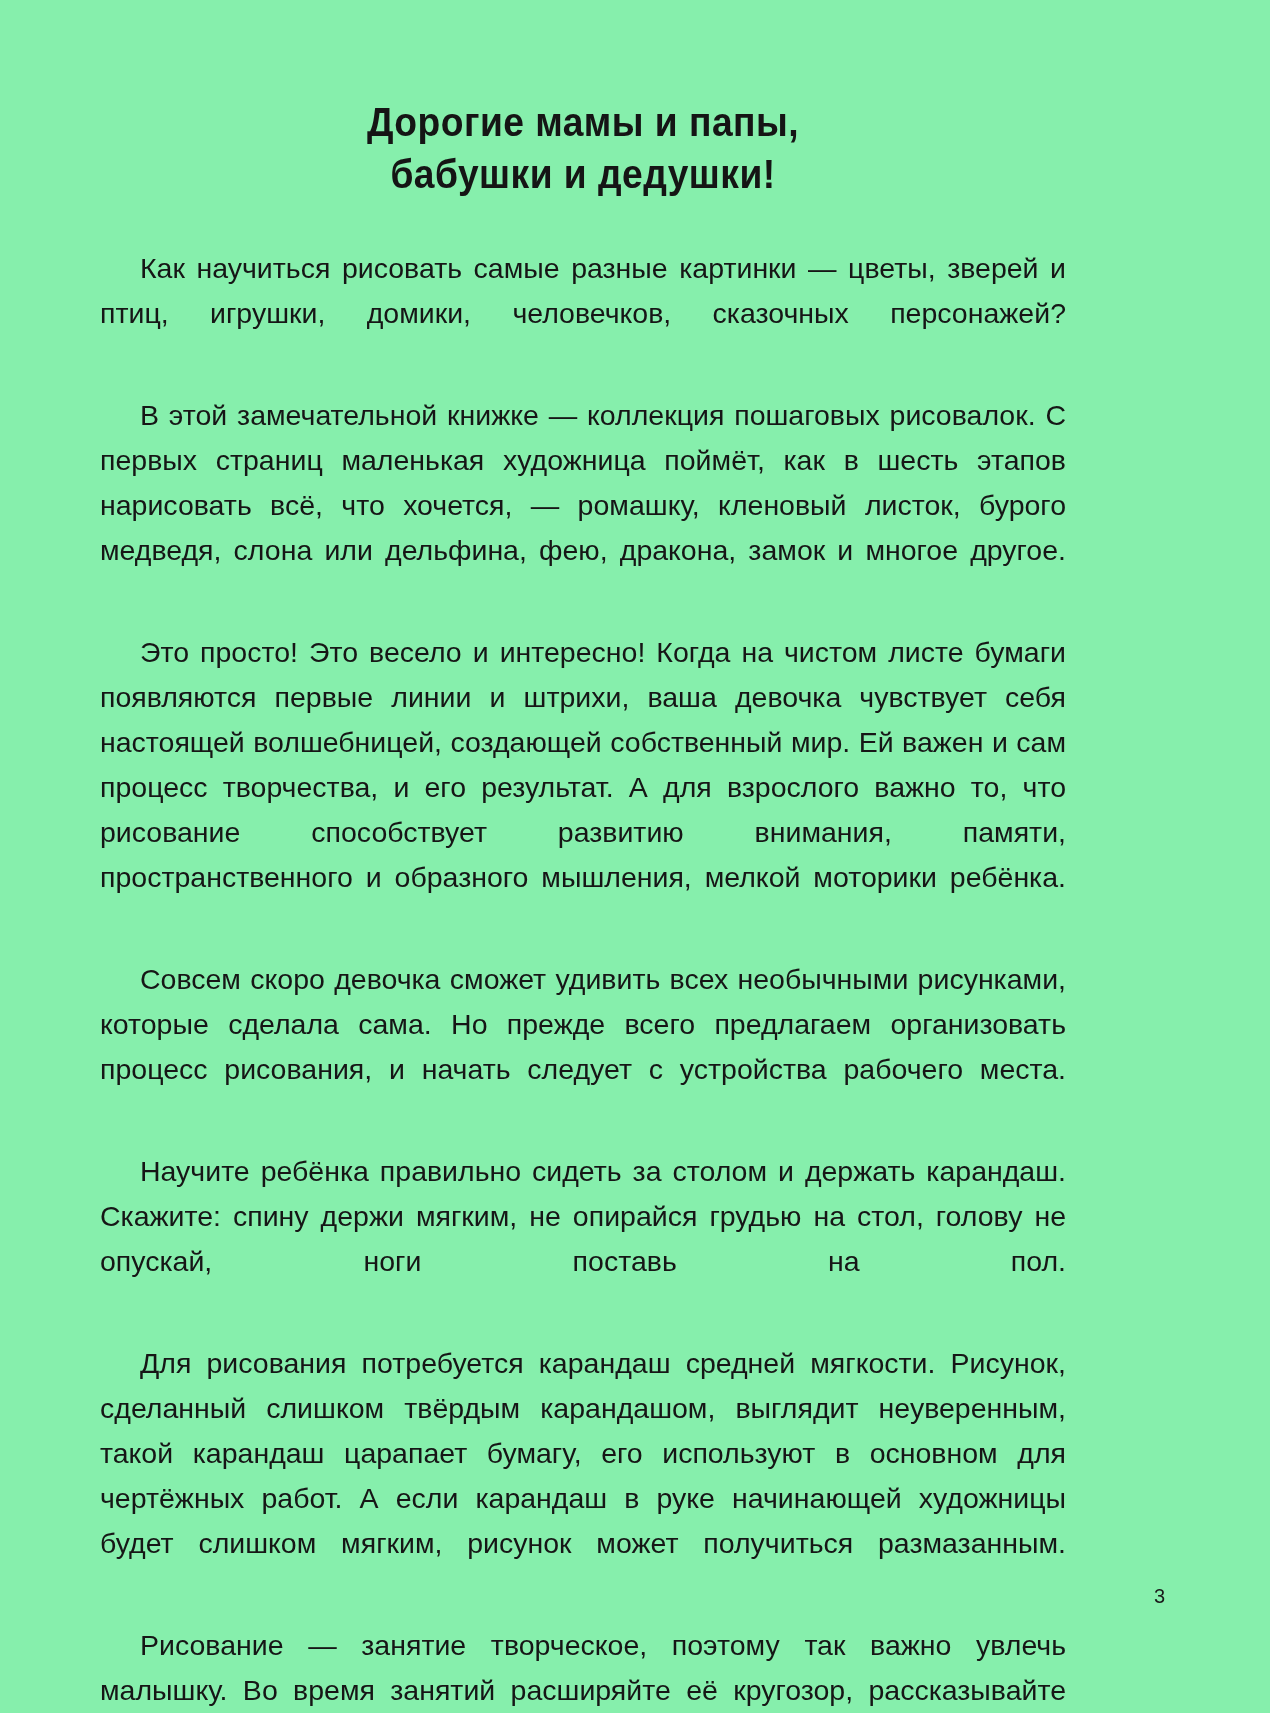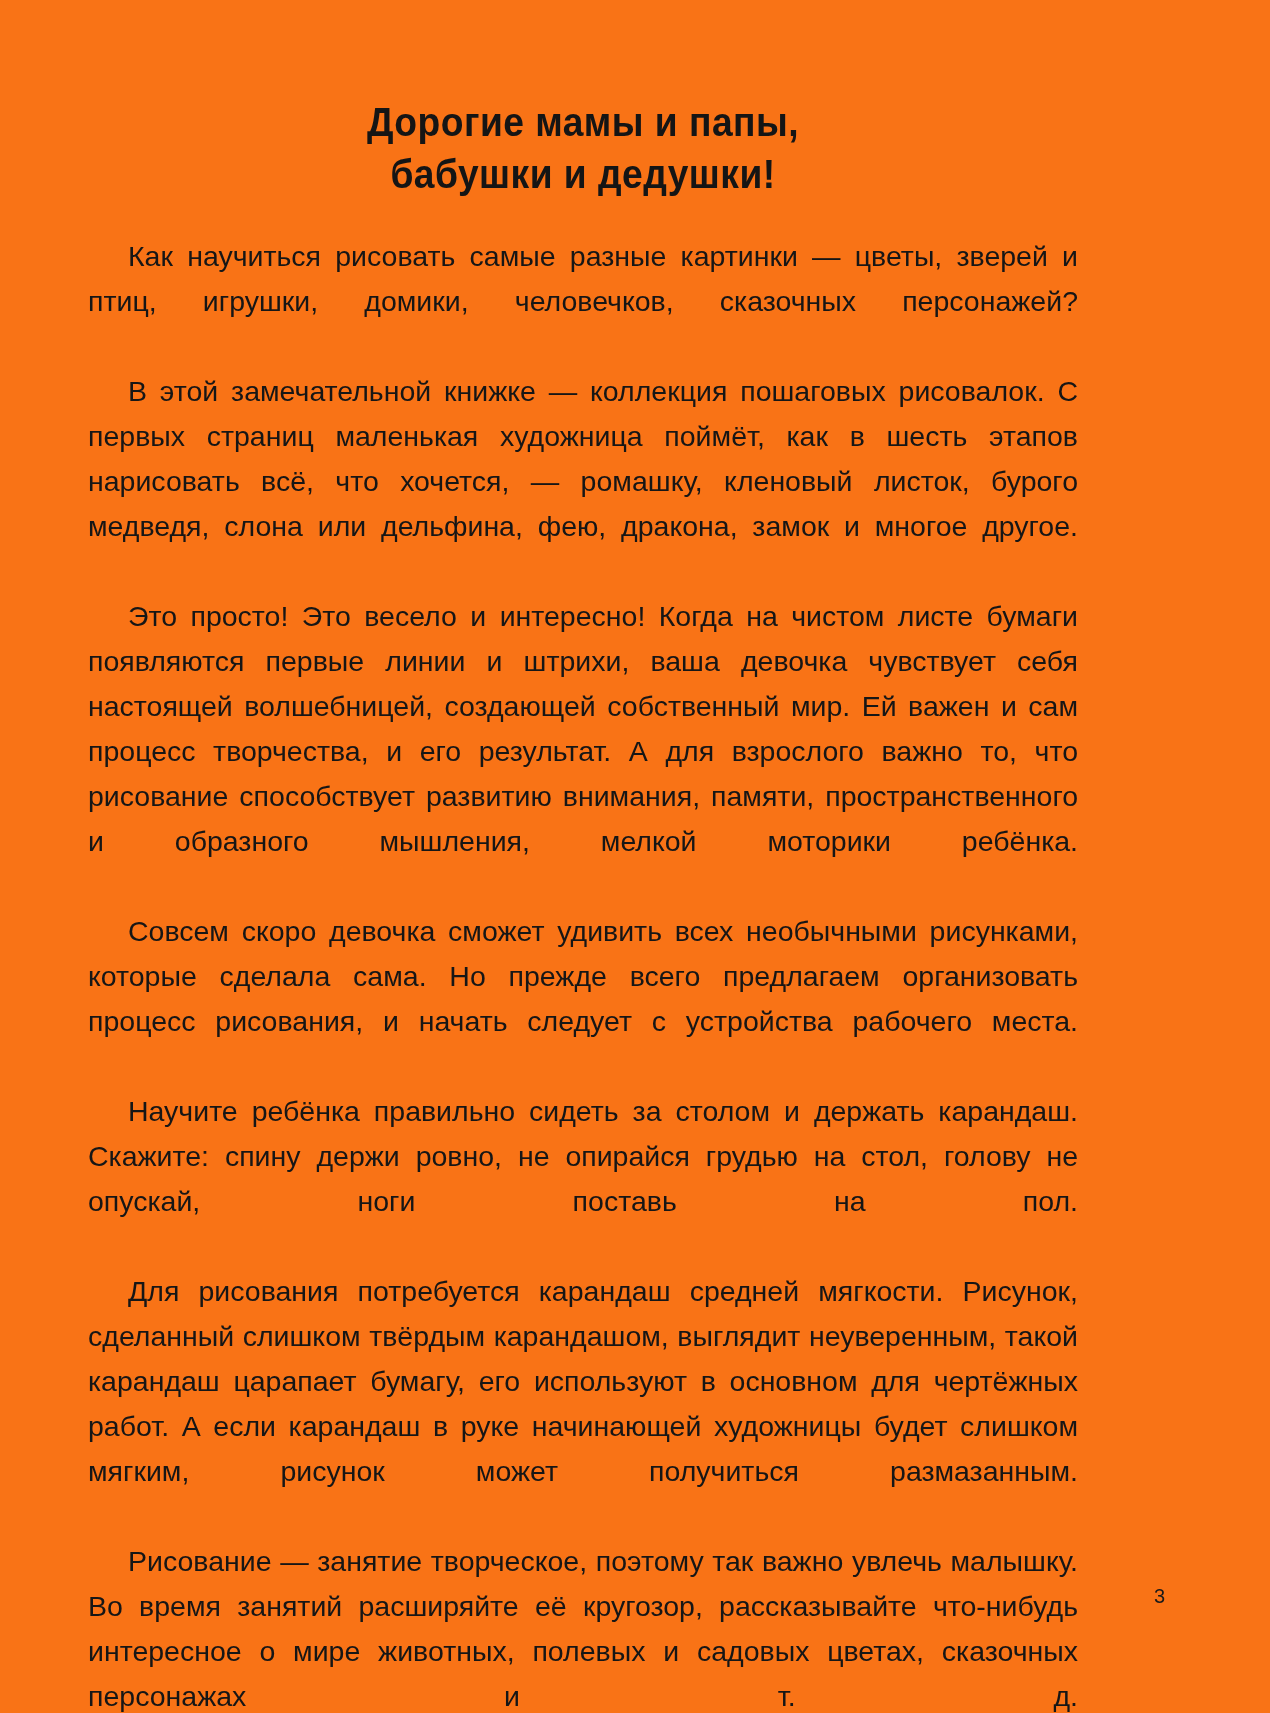--- a/index.html
+++ b/index.html
@@ -15,21 +15,21 @@
     overflow: hidden;
     font-family: "Liberation Sans", "DejaVu Sans", sans-serif;
     color: #1a1a1a;
     -webkit-font-smoothing: antialiased;
   }
 
   
   .page {
     position: absolute;
     inset: 0;
-    background: #f97316;
+    background: #86efac;
   }
 
   .content {
     position: absolute;
     left: 88px;
     top: 0;
     width: 990px;
   }
 
   
@@ -50,21 +50,21 @@
     display: block;
     white-space: pre;
   }
 
   
   .body-text {
     margin: 0;
     padding-top: 34px;
   }
   .para {
-    margin: 0;
+    margin: 12px;
     text-align: justify;
     text-justify: inter-word;
     text-indent: 40px;
     font-size: 28.5px;
     line-height: 45px;
     color: #161616;
     font-stretch: condensed;
     word-spacing: 0.5px;
     hyphens: manual;
   }
@@ -99,21 +99,21 @@
     <h1 class="doc-title">
       <span class="title-line">Дорогие мамы и папы,</span>
       <span class="title-line">бабушки и дедушки!</span>
     </h1>
 
     <div class="body-text">
       <p class="para">Как научиться рисовать самые разные картинки — цветы, зверей и птиц, игрушки, домики, человечков, сказочных персонажей?</p>
       <p class="para">В этой замечательной книжке — коллекция пошаговых рисовалок. С первых страниц маленькая художница поймёт, как в шесть этапов нарисовать всё, что хочется, — ромашку, кленовый листок, бурого медведя, слона или дельфина, фею, дракона, замок и многое другое.</p>
       <p class="para">Это просто! Это весело и интересно! Когда на чистом листе бумаги появляются первые линии и штрихи, ваша девочка чувствует себя настоящей волшебницей, создающей собственный мир. Ей важен и сам процесс творчества, и его результат. А для взрослого важно то, что рисование способствует развитию внимания, памяти, пространственного и образного мышления, мелкой моторики ребёнка.</p>
       <p class="para">Совсем скоро девочка сможет удивить всех необычными рисунками, которые сделала сама. Но прежде всего предлагаем организовать процесс рисования, и начать следует с устройства рабочего места.</p>
-      <p class="para">Научите ребёнка правильно сидеть за столом и держать карандаш. Скажите: спину держи ровно, не опирайся грудью на стол, голову не опускай, ноги поставь на пол.</p>
+      <p class="para">Научите ребёнка правильно сидеть за столом и держать карандаш. Скажите: спину держи мягким, не опирайся грудью на стол, голову не опускай, ноги поставь на пол.</p>
       <p class="para">Для рисования потребуется карандаш средней мягкости. Рисунок, сделанный слишком твёрдым карандашом, выглядит неуверенным, такой карандаш царапает бумагу, его используют в основном для чертёжных работ. А если карандаш в руке начинающей художницы будет слишком мягким, рисунок может получиться размазанным.</p>
       <p class="para">Рисование — занятие творческое, поэтому так важно увлечь малышку. Во время занятий расширяйте её кругозор, рассказывайте что-нибудь интересное о мире животных, полевых и садовых цветах, сказочных персонажах и т. д.</p>
 
     </div>
 
   </div>
 
   <div class="page-number">3</div>
 
 </div>

